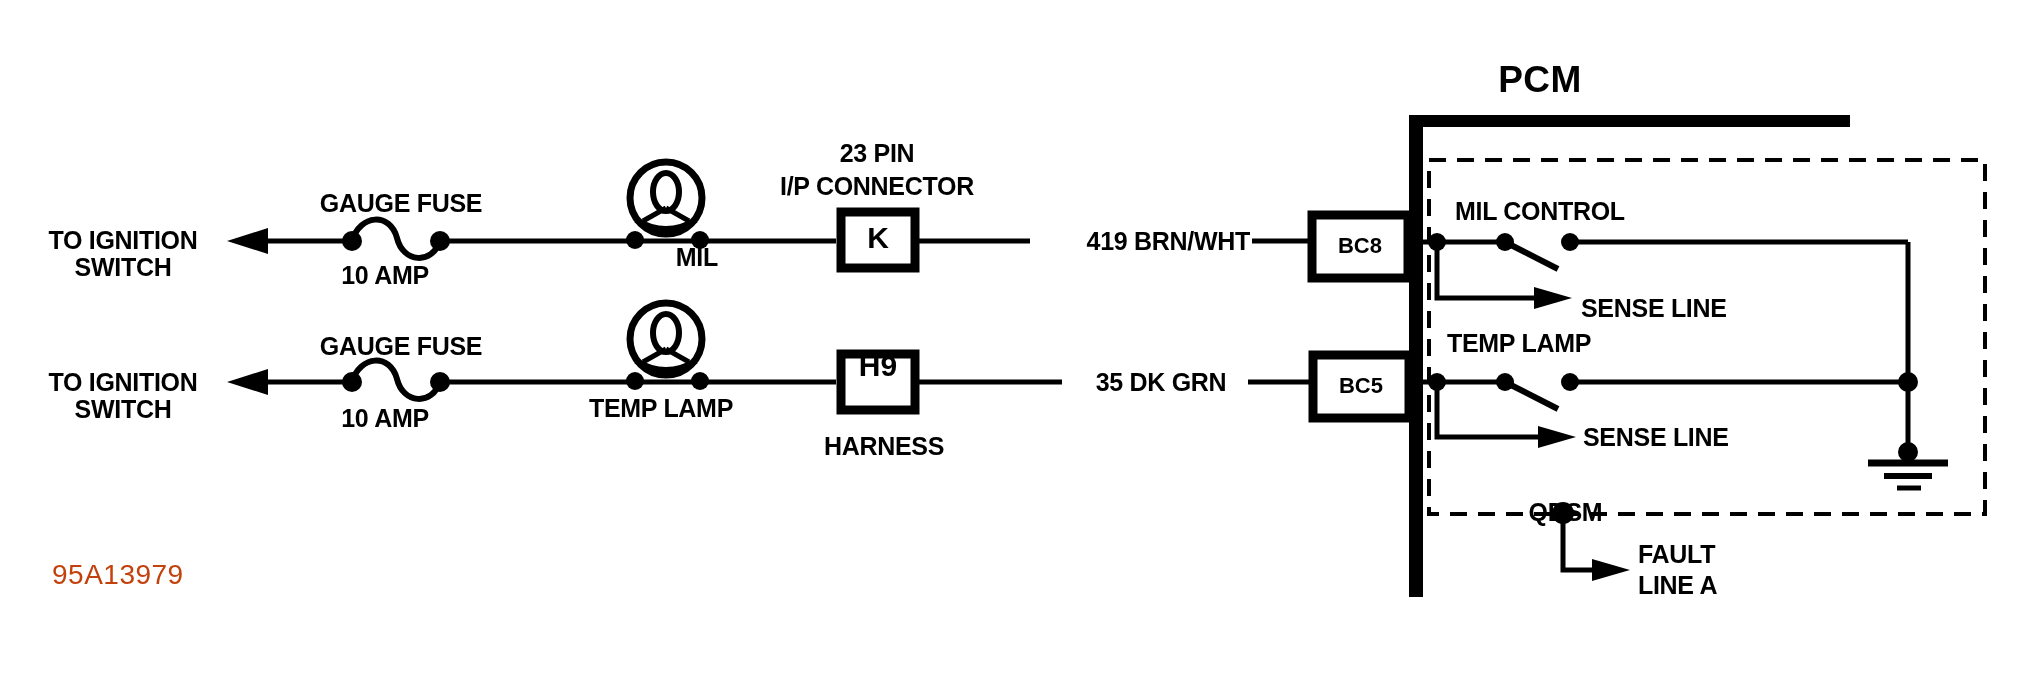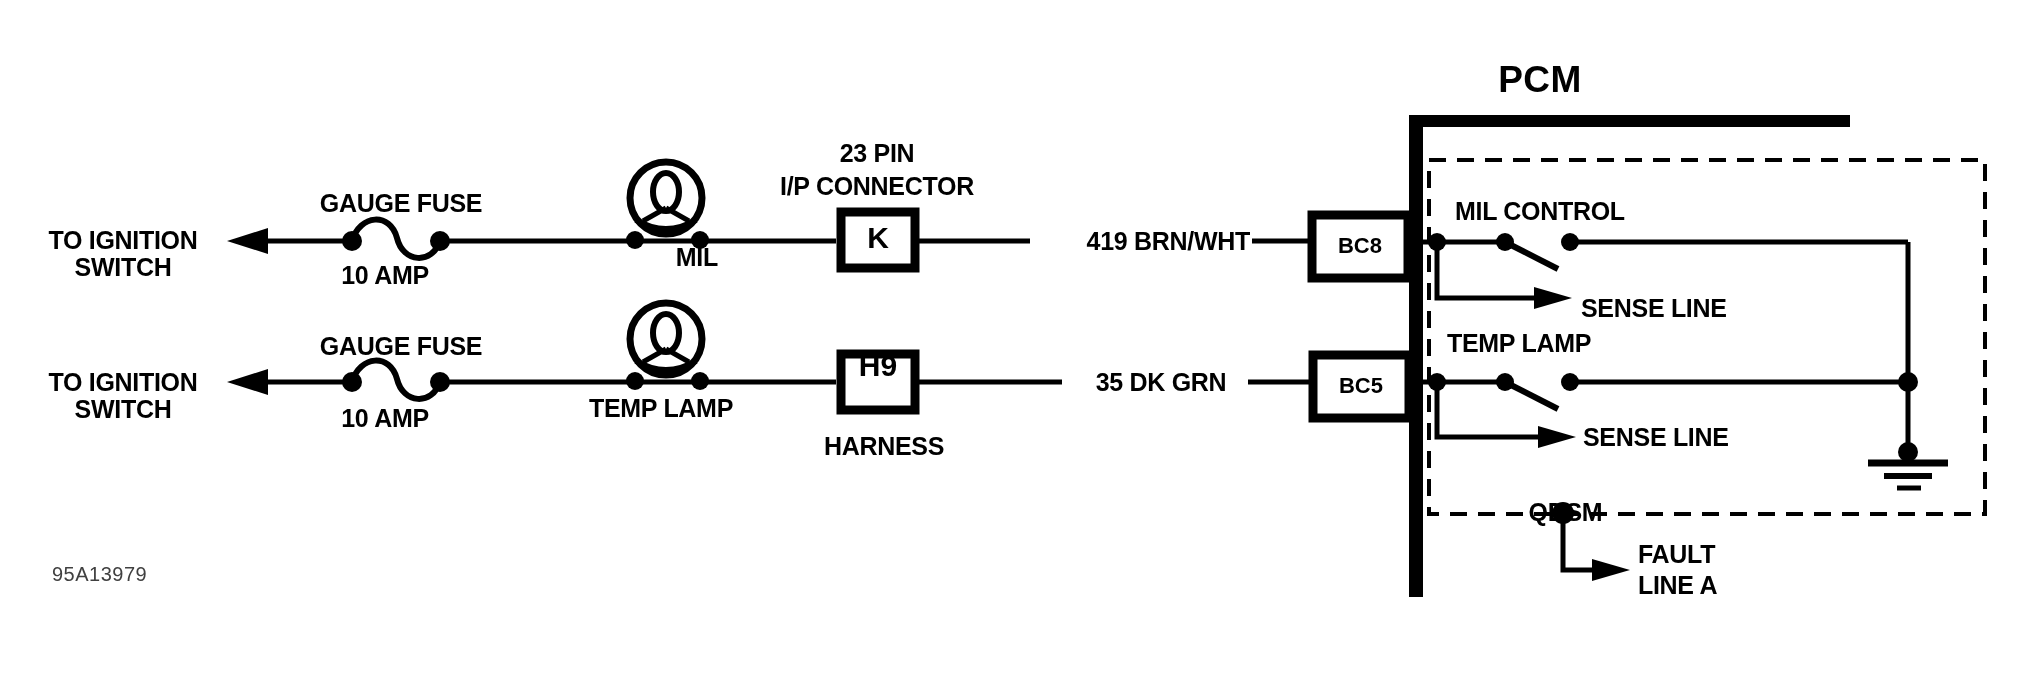--- a/index.html
+++ b/index.html
@@ -10,21 +10,21 @@
   #wiring { position:absolute; left:0; top:0; }
   .lbl {
     position:absolute; font-weight:bold; color:#000;
     font-size:25px; line-height:27px; letter-spacing:-0.3px; white-space:nowrap;
   }
   .ctr { text-align:center; }
   .lbl span { display:block; }
   .pin-lbl { font-size:30px; letter-spacing:0; }
   .term-lbl { font-size:22px; letter-spacing:0; }
   .pcm-lbl { font-size:37px; letter-spacing:0.5px; }
-  .fig-id { font-weight:normal; font-size:20px; letter-spacing:0.5px; color:#404040; }
+  .fig-id { font-weight:normal; font-size:28px; letter-spacing:0.5px; color:#c2410c; }
   .conn-note { line-height:31px; }
 </style>
 </head>
 <body>
 
 <div id="stage">
 
   <svg id="wiring" width="2025" height="675" viewBox="0 0 2025 675" fill="none" stroke="#000" stroke-width="5" stroke-linecap="butt">
 
     <g>

